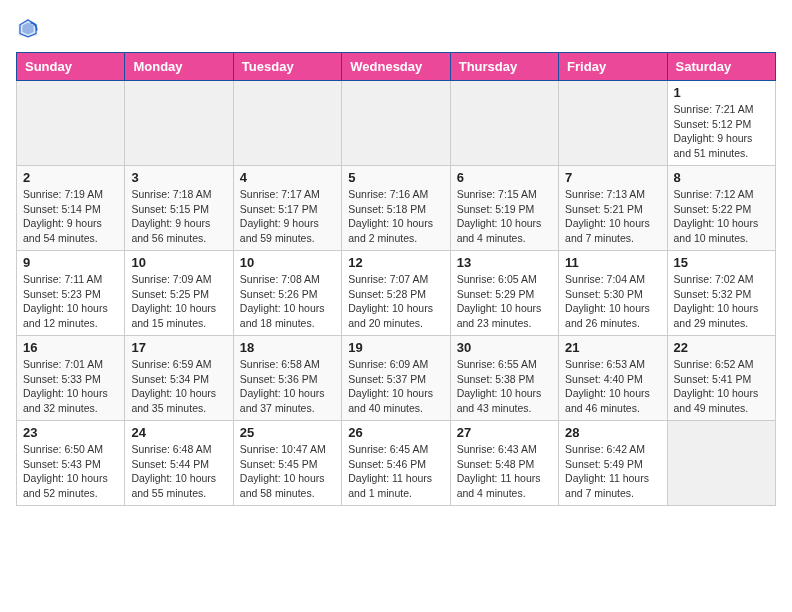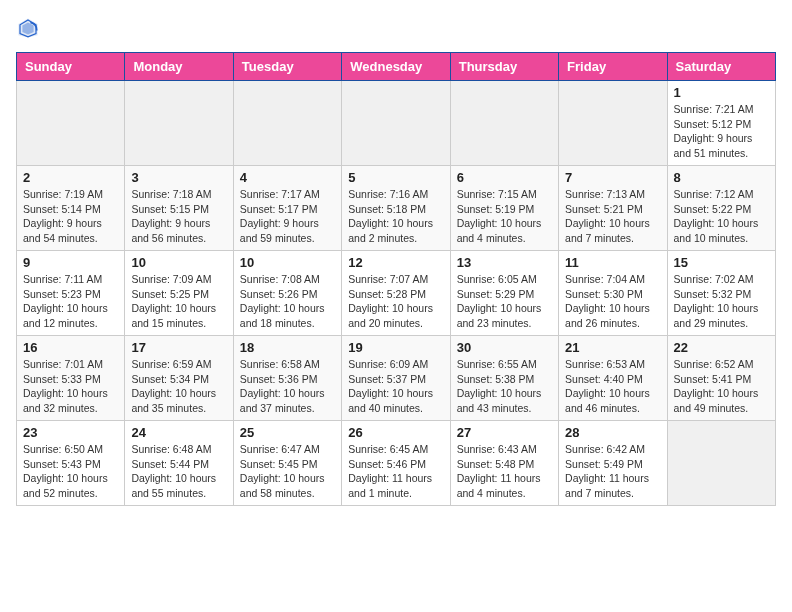--- a/index.html
+++ b/index.html
@@ -280,21 +280,21 @@
 Daylight: 10 hours and 52 minutes.</div>
         </td>
         <td>
           <div class="day-number">24</div>
           <div class="day-info">Sunrise: 6:48 AM
 Sunset: 5:44 PM
 Daylight: 10 hours and 55 minutes.</div>
         </td>
         <td>
           <div class="day-number">25</div>
-          <div class="day-info">Sunrise: 6:47 AM
+          <div class="day-info">Sunrise: 10:47 AM
 Sunset: 5:45 PM
 Daylight: 10 hours and 58 minutes.</div>
         </td>
         <td>
           <div class="day-number">26</div>
           <div class="day-info">Sunrise: 6:45 AM
 Sunset: 5:46 PM
 Daylight: 11 hours and 1 minute.</div>
         </td>
         <td>

